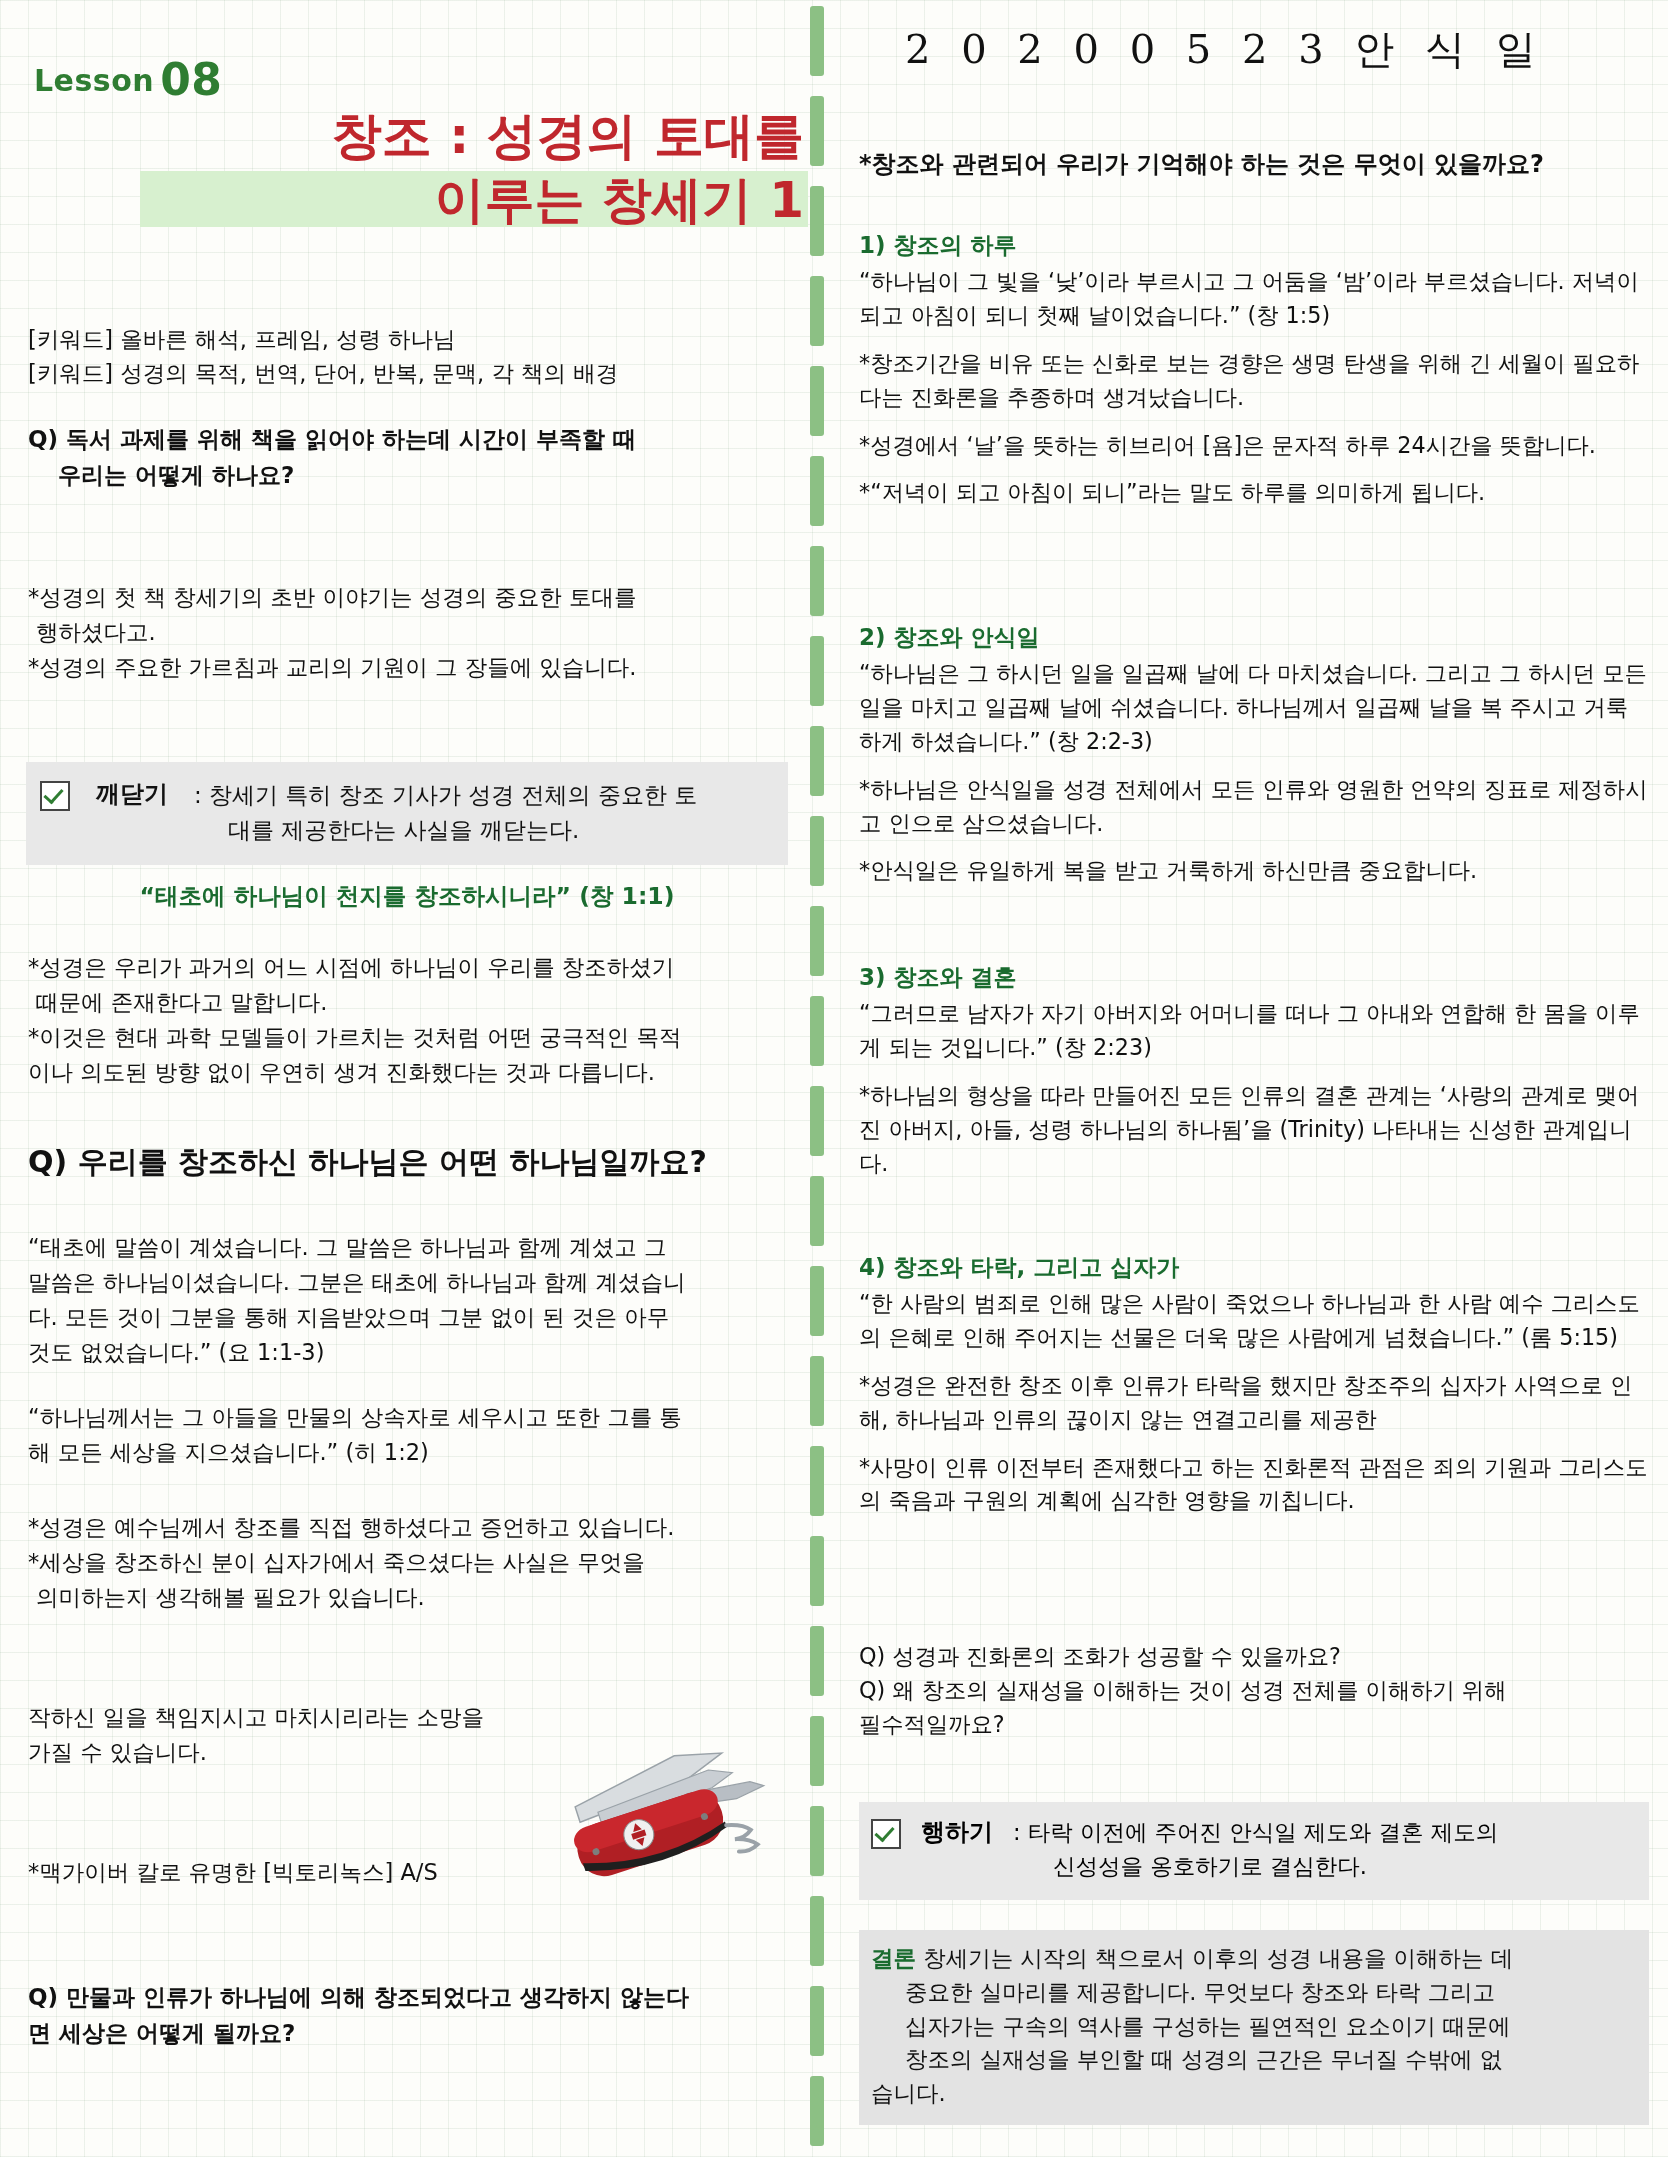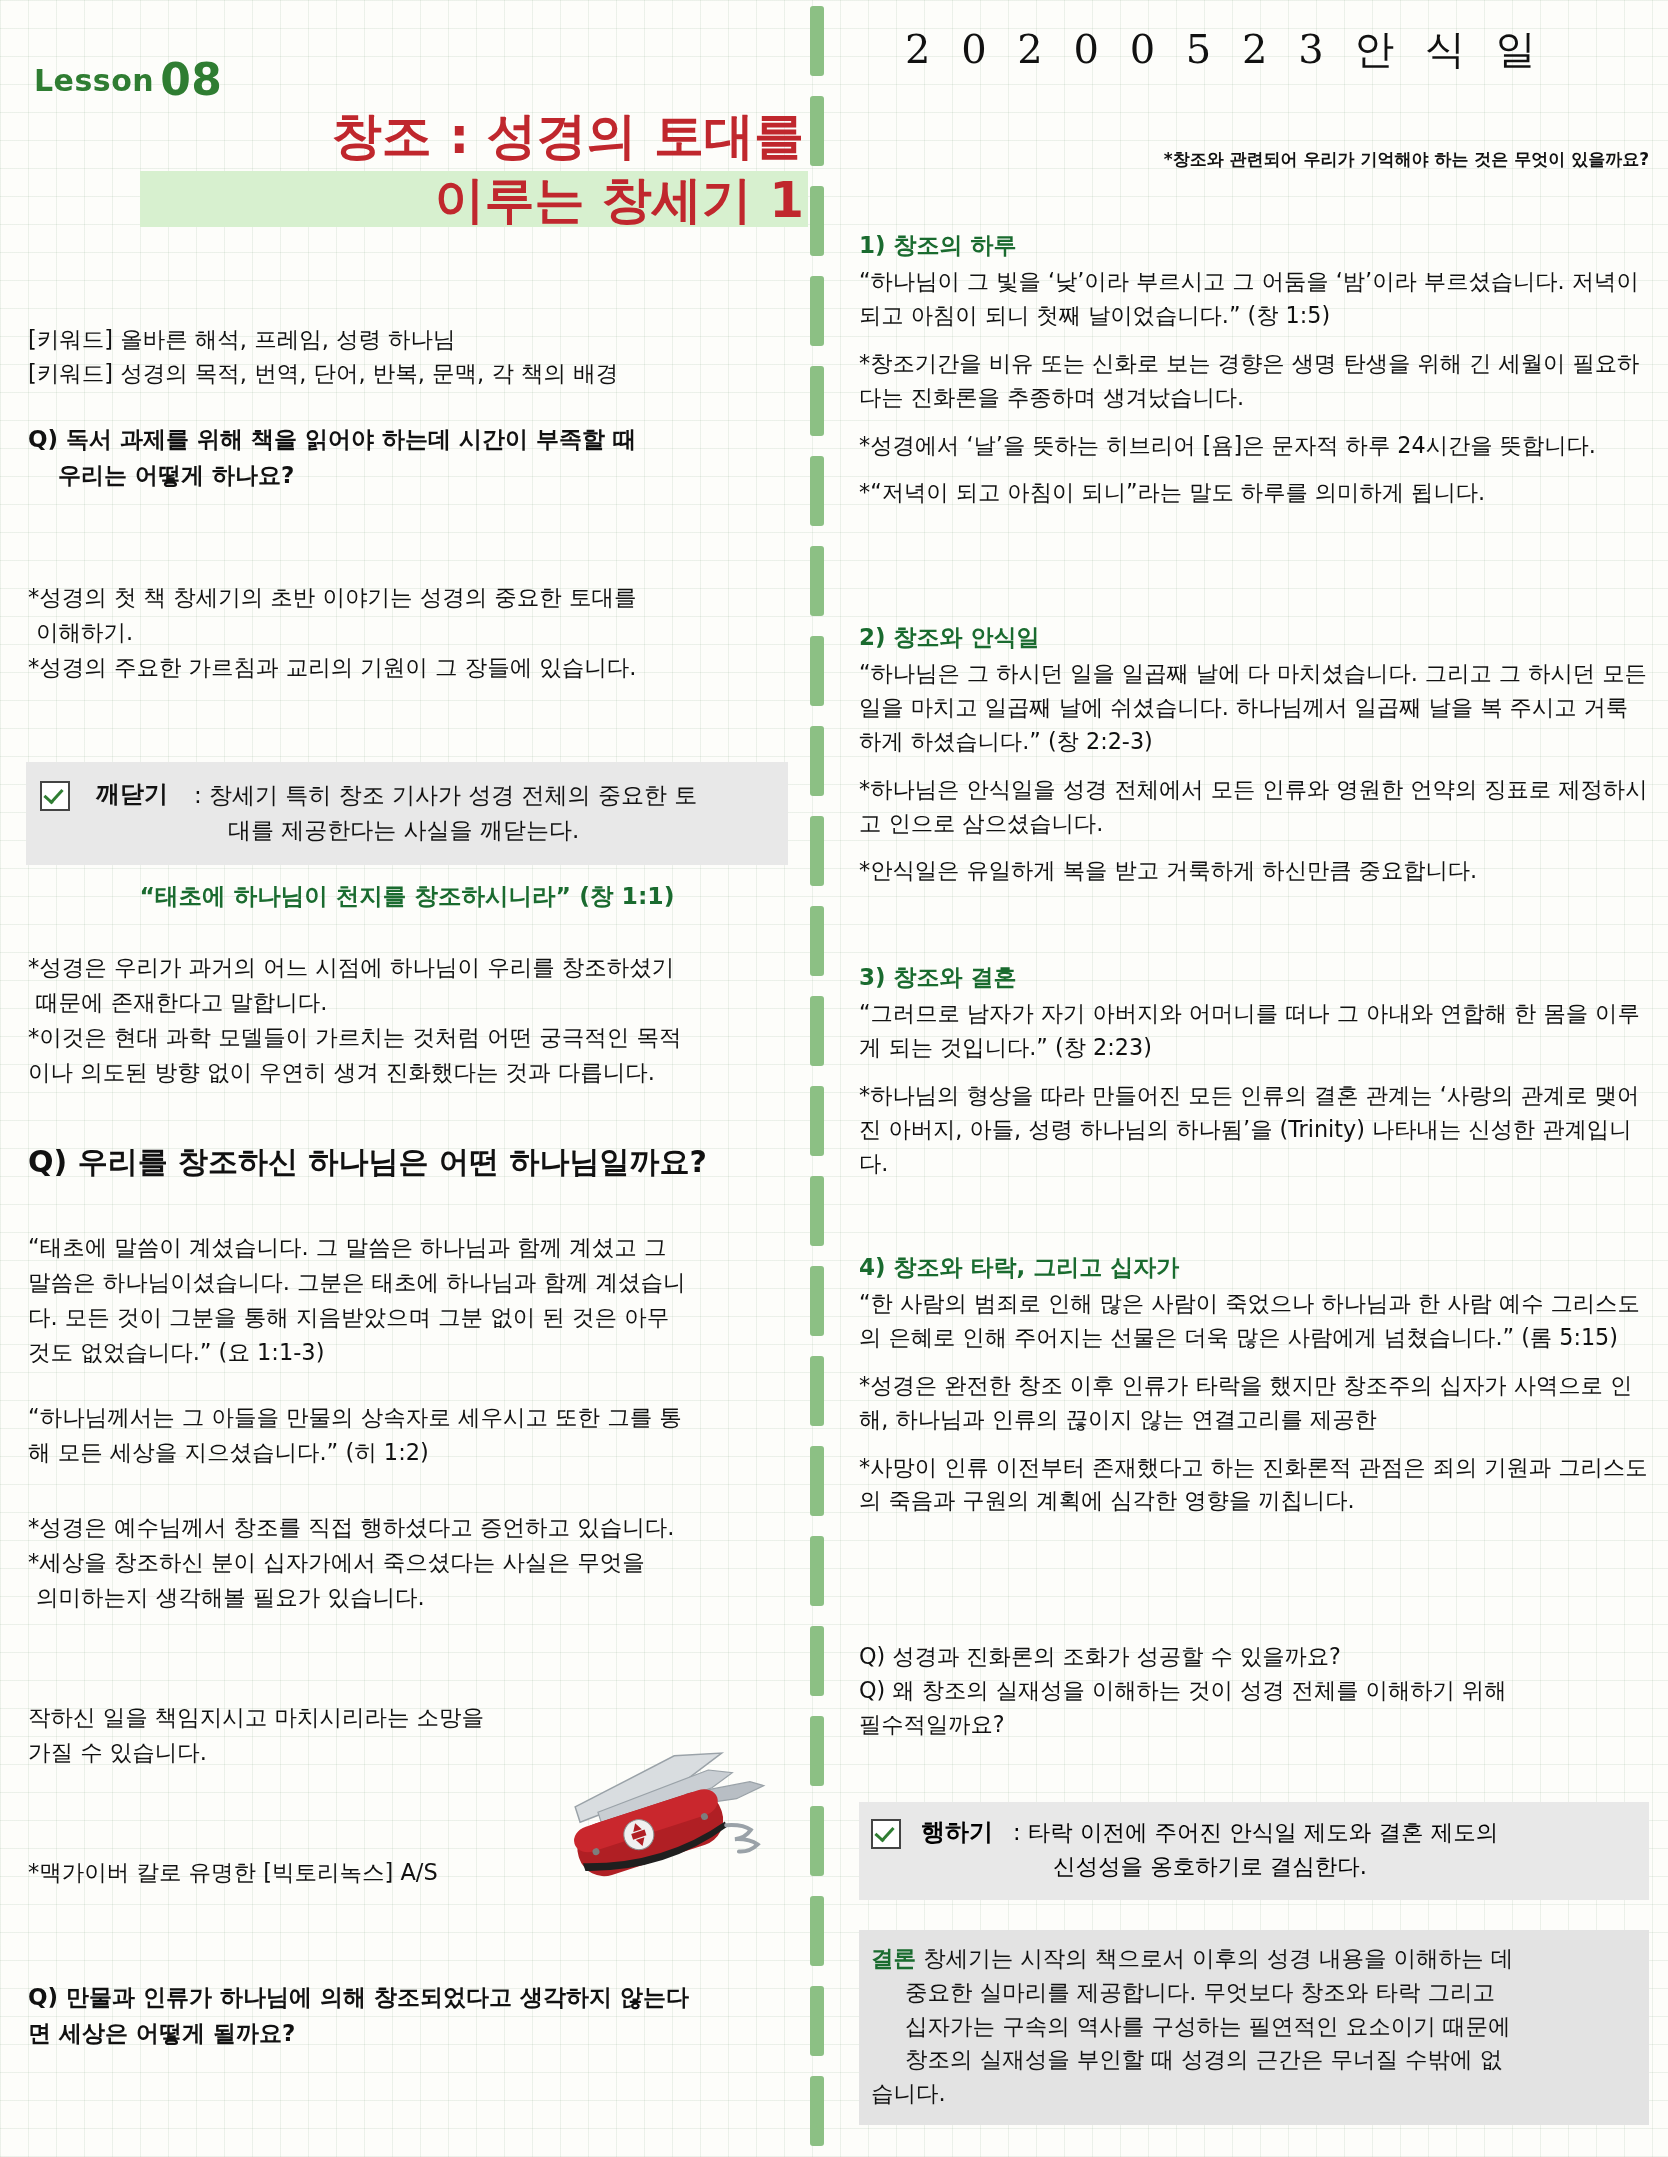--- a/index.html
+++ b/index.html
@@ -271,24 +271,23 @@
     font-size: 40px;
     letter-spacing: 9px;
     color: #111;
     font-family: "DejaVu Serif", "Liberation Serif", serif;
   }
   .r-q-top {
     position: absolute;
     left: 14px;
     top: 148px;
     width: 790px;
-    font-size: 17px;
-    font-weight: bold;
-    color: #111;
-    text-align: right;
+    font-size: 24px;
+    font-weight: bold;
+    color: #111;
   }
   .sec {
     position: absolute;
     left: 14px;
     width: 790px;
     font-size: 22.3px;
     line-height: 1.52;
     color: #111;
   }
   .sec h3 {
@@ -377,21 +376,21 @@
       <div>[키워드] 성경의 목적, 번역, 단어, 반복, 문맥, 각 책의 배경</div>
     </div>
 
     <div class="q-block-1">
       <span>Q) 독서 과제를 위해 책을 읽어야 하는데 시간이 부족할 때</span>
       <span class="ind">우리는 어떻게 하나요?</span>
     </div>
 
     <div class="p-block-1">
       <div>*성경의 첫 책 창세기의 초반 이야기는 성경의 중요한 토대를</div>
-      <div style="padding-left:8px">이해하기.</div>
+      <div style="padding-left:8px">행하셨다고.</div>
       <div>*성경의 주요한 가르침과 교리의 기원이 그 장들에 있습니다.</div>
     </div>
 
     <div class="insight-box">
       <div class="row">
         <span class="chk"></span>
         <span class="label">깨닫기</span>
         <span class="text">
           <span>: 창세기 특히 창조 기사가 성경 전체의 중요한 토</span>
           <span class="l2">대를 제공한다는 사실을 깨닫는다.</span>

